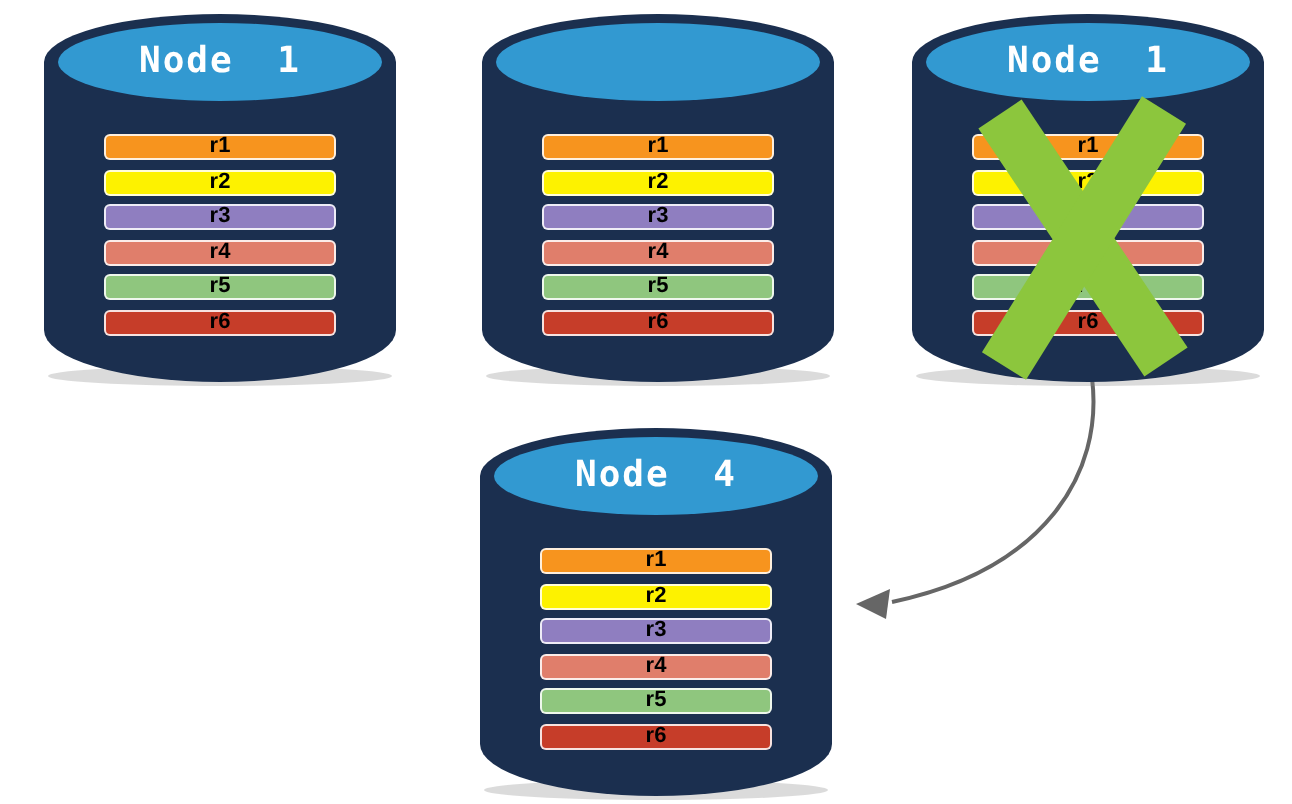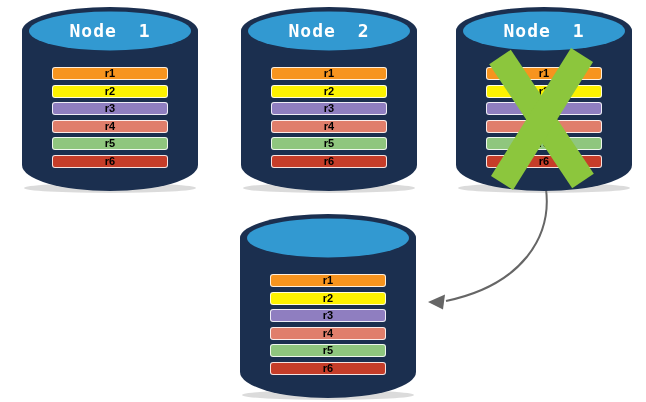--- a/index.html
+++ b/index.html
@@ -57,21 +57,20 @@
         <div class="bar" style="background: rgb(198, 61, 41);">r6</div>
       </div>
   </div>
 
   <div class="node n2">
     <svg class="cyl" viewBox="0 0 176 186">
       <ellipse cx="88" cy="181" rx="86" ry="5" fill="#888888" opacity="0.3"></ellipse>
       <path d="M0,24 L0,158 A88,26 0 0 0 176,158 L176,24 A88,24 0 0 0 0,24 Z" fill="#1B2F4F"></path>
       <ellipse cx="88" cy="24" rx="81" ry="19.5" fill="#3299D1"></ellipse>
     </svg>
-    <div class="node-title">Node 2</div>
     <div class="bars">
         <div class="bar" style="background: rgb(247, 148, 30);">r1</div>
         <div class="bar" style="background: rgb(253, 242, 0);">r2</div>
         <div class="bar" style="background: rgb(143, 126, 192);">r3</div>
         <div class="bar" style="background: rgb(224, 126, 107);">r4</div>
         <div class="bar" style="background: rgb(143, 198, 126);">r5</div>
         <div class="bar" style="background: rgb(198, 61, 41);">r6</div>
       </div>
   </div>
 
@@ -95,20 +94,21 @@
       <line x1="126" y1="48" x2="46" y2="176" stroke="#8CC63D" stroke-width="26"></line>
     </svg>
   </div>
 
   <div class="node n4">
     <svg class="cyl" viewBox="0 0 176 186">
       <ellipse cx="88" cy="181" rx="86" ry="5" fill="#888888" opacity="0.3"></ellipse>
       <path d="M0,24 L0,158 A88,26 0 0 0 176,158 L176,24 A88,24 0 0 0 0,24 Z" fill="#1B2F4F"></path>
       <ellipse cx="88" cy="24" rx="81" ry="19.5" fill="#3299D1"></ellipse>
     </svg>
+    <div class="node-title">Node 4</div>
     <div class="bars">
         <div class="bar" style="background: rgb(247, 148, 30);">r1</div>
         <div class="bar" style="background: rgb(253, 242, 0);">r2</div>
         <div class="bar" style="background: rgb(143, 126, 192);">r3</div>
         <div class="bar" style="background: rgb(224, 126, 107);">r4</div>
         <div class="bar" style="background: rgb(143, 198, 126);">r5</div>
         <div class="bar" style="background: rgb(198, 61, 41);">r6</div>
       </div>
   </div>
 

